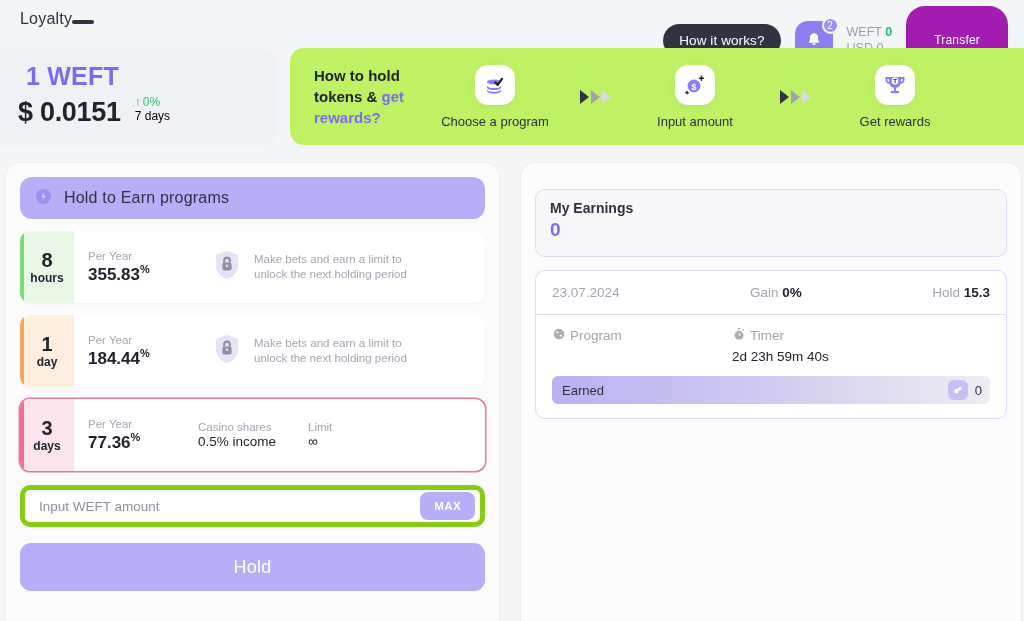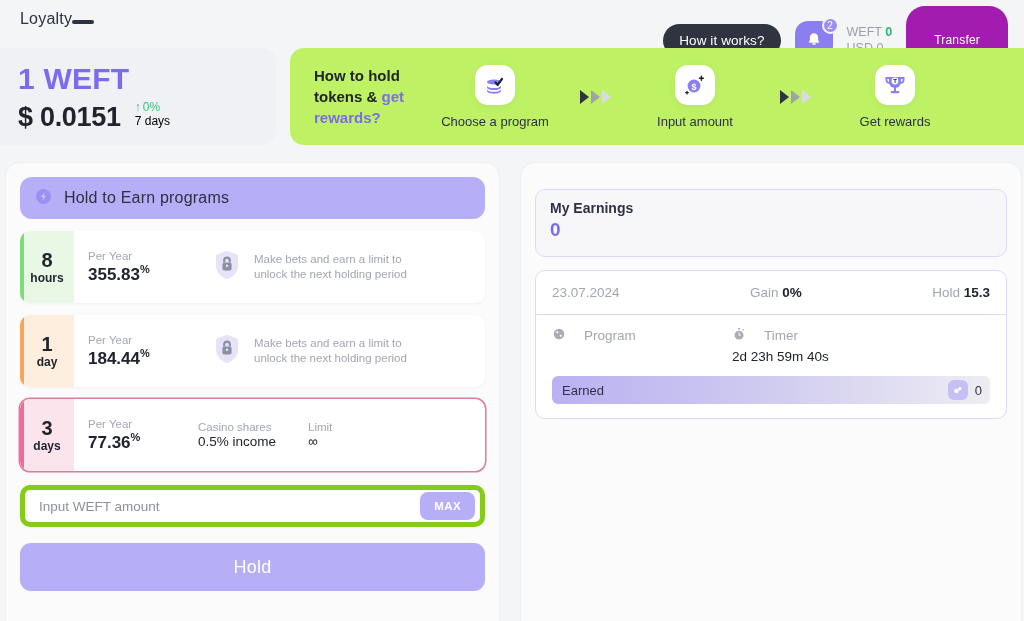--- a/index.html
+++ b/index.html
@@ -57,21 +57,21 @@
     letter-spacing: .2px;
   }
 
   
   .price-card {
     position: absolute; left: 0; top: 48px; width: 276px; height: 97px;
     background: #f0f1f4;
     border-radius: 0 14px 14px 0;
     padding: 14px 0 0 18px;
   }
-  .price-title { font-size: 30px; font-weight: bold; color: #7b6ced; letter-spacing: .2px; }
+  .price-title { font-size: 25px; font-weight: bold; color: #7b6ced; letter-spacing: .2px; margin-left: 8px; }
   .price-row { display: flex; align-items: flex-end; gap: 14px; margin-top: 4px; }
   .price-value { font-size: 27px; font-weight: bold; color: #21242e; letter-spacing: -.3px; }
   .price-delta { padding-bottom: 5px; }
   .delta-top { font-size: 12px; color: #3dc47e; display: flex; align-items: center; gap: 2px; }
   .delta-days { font-size: 12px; color: #000000; }
 
   
   .steps-card {
     position: absolute; left: 290px; top: 48px; width: 734px; height: 97px;
     background: #bef264; border-radius: 14px 0 0 14px;
@@ -171,21 +171,21 @@
   .hold-card-top {
     height: 44px; display: flex; align-items: center; justify-content: space-between;
     padding: 0 16px; border-bottom: 1px solid #ded9f6; font-size: 13.5px;
   }
   .hc-date { color: #a3a6b1; }
   .hc-kv { color: #a3a6b1; }
   .hc-kv b { color: #21242e; }
   .hold-card-body { padding: 12px 16px 14px; }
   .hc-cols { display: flex; }
   .hc-col { width: 180px; }
-  .hc-col-head { display: flex; align-items: center; gap: 18px; font-size: 13.5px; color: #a3a6b1; }
+  .hc-col-head { display: flex; align-items: center; gap: 4px; font-size: 13.5px; color: #a3a6b1; }
   .hc-col-val { font-size: 13.5px; color: #21242e; margin-top: 5px; }
   .earned-row {
     margin-top: 12px; height: 28px; border-radius: 6px;
     background: linear-gradient(90deg,#b9b1f2 0%, #cfcaf0 48%, #ededf2 100%);
     display: flex; align-items: center; justify-content: space-between;
     padding: 0 8px 0 10px; font-size: 13px; color: #2d3142;
   }
   .earned-right { display: flex; align-items: center; gap: 7px; }
   .token-chip {
     width: 20px; height: 20px; border-radius: 6px; background: #c6bff6;

